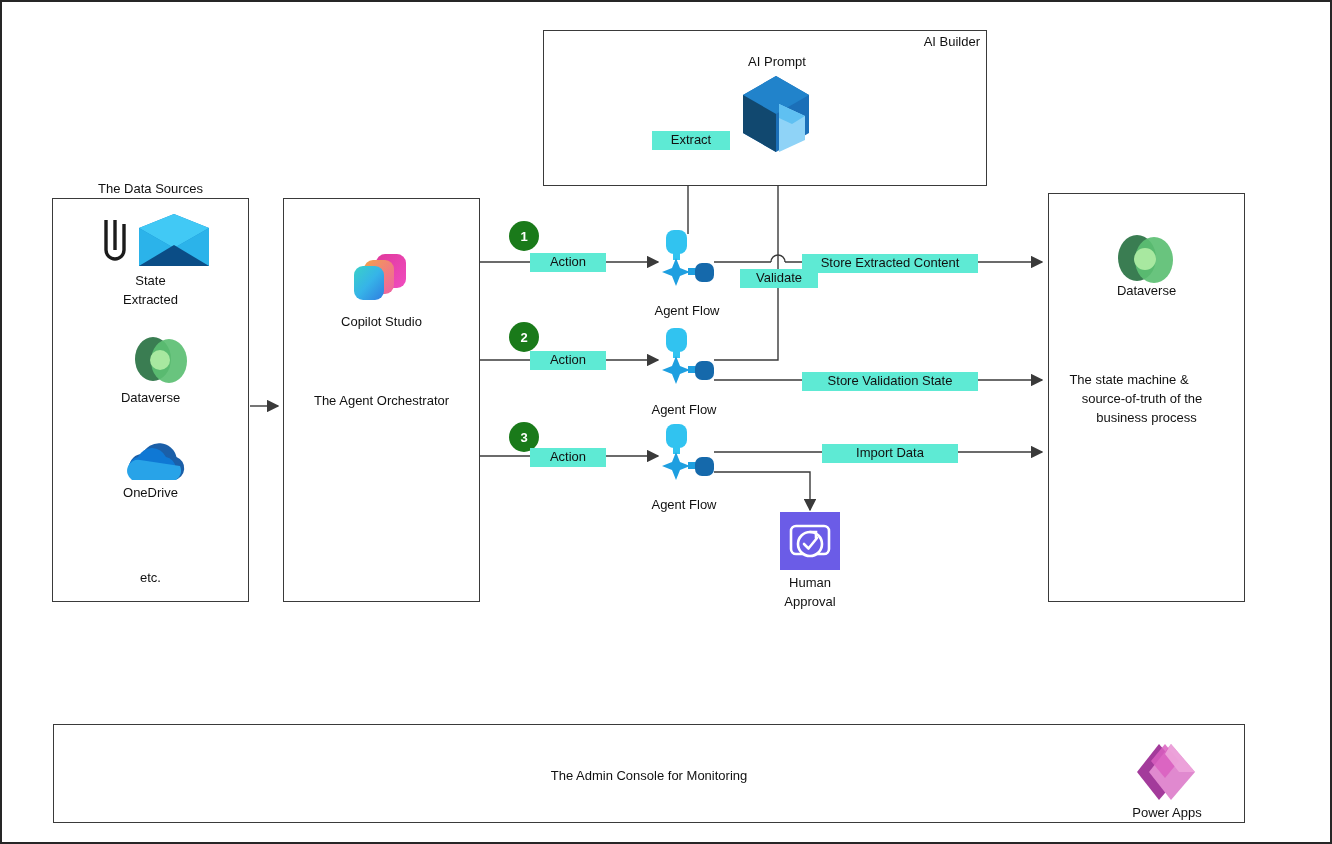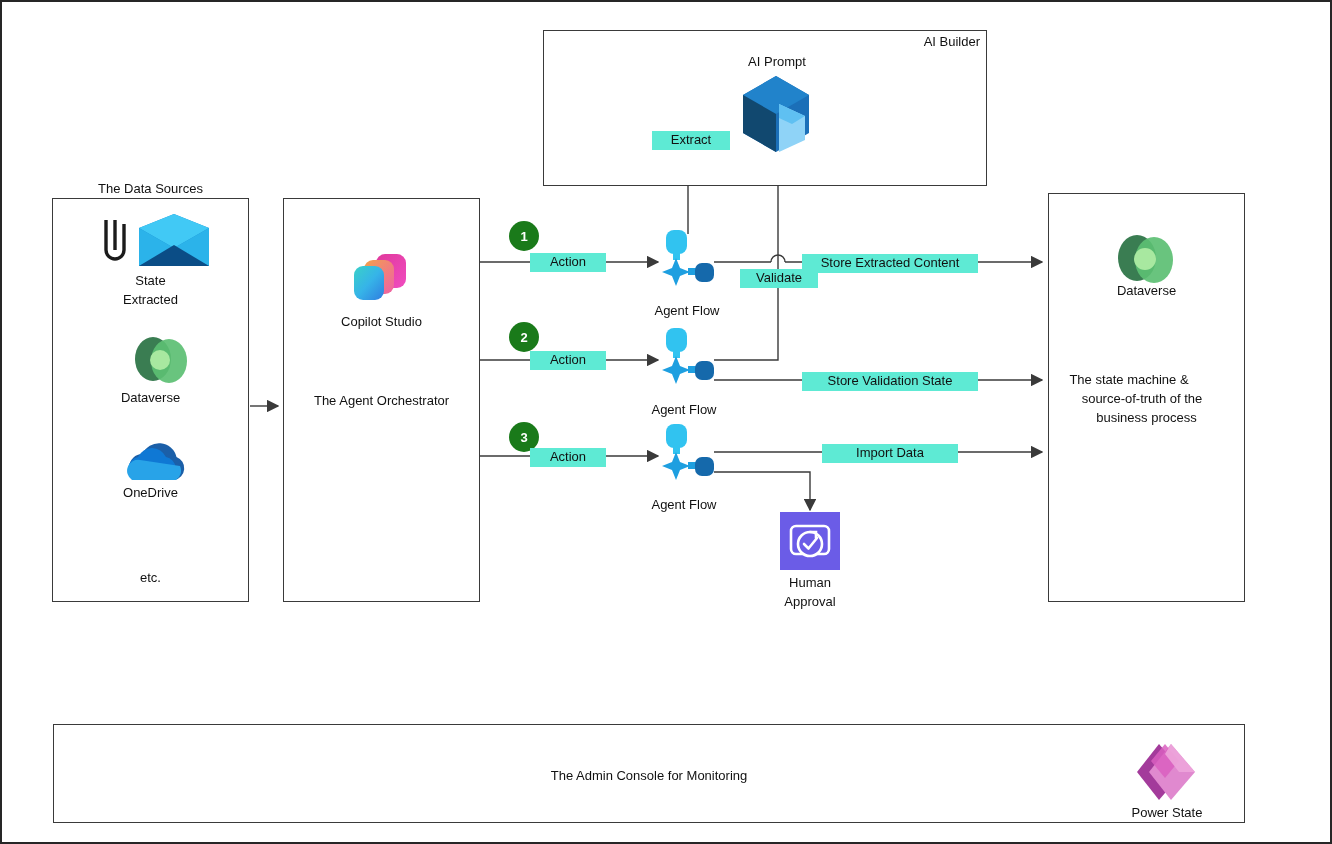--- a/index.html
+++ b/index.html
@@ -210,15 +210,15 @@
   <div class="box" style="left:51px;top:722px;width:1192px;height:99px;"></div>
   <div class="lbl" style="left:51px;top:765px;width:1192px;">The Admin Console for Monitoring</div>
   <div class="icon" style="left:1133px;top:740px;width:64px;height:60px;">
     <svg width="64" height="60" viewBox="0 0 64 60">
       <polygon points="24,2 48,30 24,58 2,30" fill="#a33b9b"></polygon>
       <polygon points="36,2 60,30 36,58 14,30" fill="#e089cf"></polygon>
       <polygon points="30,2 44,19 30,36 16,19" fill="#d95fc0" opacity="0.85"></polygon>
       <polygon points="36,2 60,30 44,30 30,12" fill="#eda5da" opacity="0.9"></polygon>
     </svg>
   </div>
-  <div class="lbl" style="left:1105px;top:802px;width:120px;">Power State</div>
+  <div class="lbl" style="left:1105px;top:802px;width:120px;">Power Apps</div>
 
 </div>
 
 </body></html>

